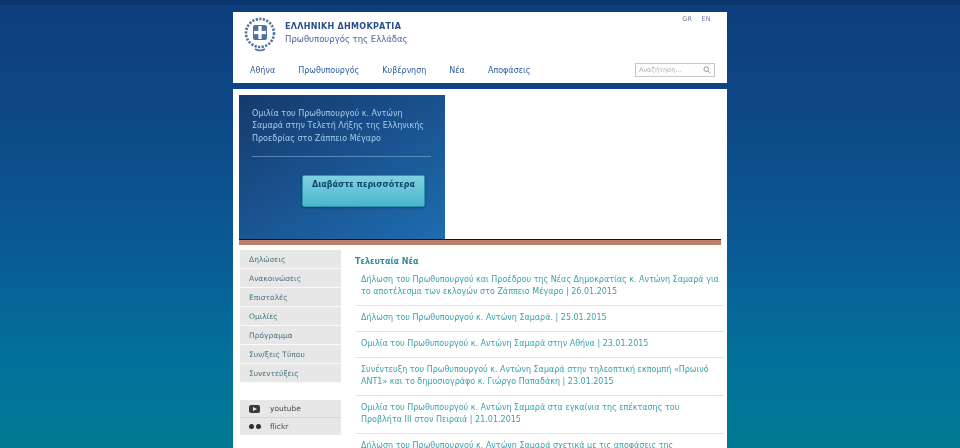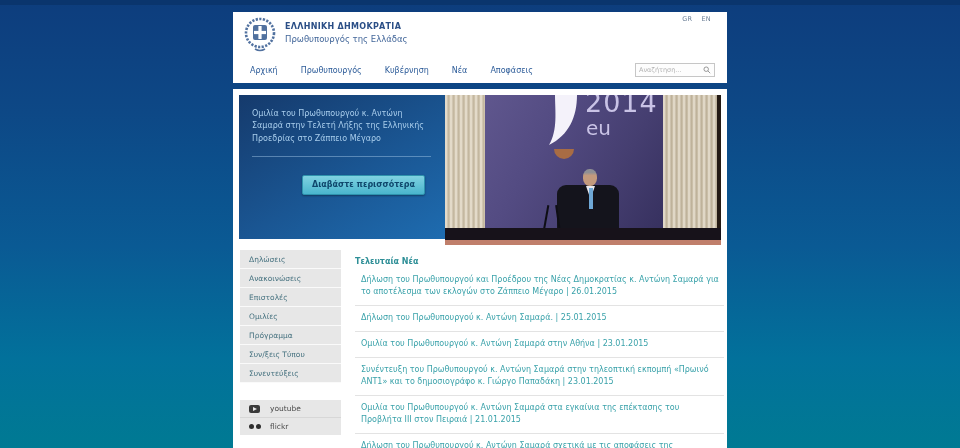--- a/index.html
+++ b/index.html
@@ -25,25 +25,25 @@
     border:1px solid #c6c6c6; background:#fdfdfd; display:flex; align-items:center; padding:0 3px; }
   .search-input { flex:1; border:none; outline:none; background:transparent; font-size:6.5px; color:#555; width:60px;
     font-family:"DejaVu Sans","Liberation Sans",sans-serif; }
   .search-input::placeholder { color:#b3b3b3; }
   .search-icon { width:8px; height:8px; flex:0 0 auto; }
 
   
   .main-card { position:absolute; left:233px; top:89px; width:494px; height:359px; background:#ffffff; }
 
   
-  .hero { margin:6px 6px 0 6px; height:150px; display:flex; overflow:hidden; }
+  .hero { margin:6px 6px 0 6px; height:150px; display:flex; overflow:hidden;flex-direction:column; }
   .hero-panel { width:206px; height:144px; background:linear-gradient(150deg,#153a6c 0%,#1a5693 55%,#1e6cb0 100%); padding:13px 12px 0 13px; }
   .hero-title { font-size:8px; line-height:1.55; color:#a8cdec; }
   .hero-sep { border:none; border-top:1px solid rgba(168,205,236,.45); margin:11px 2px 0 0; }
-  .hero-btn { display:inline-block; margin:18px 0 0 50px; padding:4px 9px 5px 9px; font-size:8px; font-weight:bold;
+  .hero-btn { display:inline-block; margin:18px 0 0 50px; padding:4px 9px 17px 9px; font-size:8px; font-weight:bold;
     color:#0f476c; background:linear-gradient(#7fd2e1,#4ab5cd); border:1px solid #2e93ad; border-radius:2px;
     cursor:pointer; box-shadow:0 1px 2px rgba(0,0,0,.35); }
   .hero-photo { position:relative; flex:1; height:150px; overflow:hidden;
     background:linear-gradient(120deg,#655c93 0%,#534b82 35%,#453e70 60%,#2a2550 100%); }
   .col-left { position:absolute; left:0; top:0; bottom:0; width:40px;
     background:repeating-linear-gradient(90deg,#e3dac9 0px,#e3dac9 2px,#bfb29a 3px,#d2c7b1 5px); }
   .col-right { position:absolute; right:0; top:0; bottom:0; width:58px;
     background:repeating-linear-gradient(90deg,#e0d7c6 0px,#e0d7c6 2px,#b9ac94 3px,#cfc4ae 5px);
     border-right:4px solid #241a14; }
   .logo-2014 { position:absolute; left:140px; top:-8px; font-size:27px; letter-spacing:1px; color:#c9c3e6; }
@@ -105,21 +105,21 @@
     </svg>
   </div>
 
   <div class="brand">
     <div class="brand-l1">ΕΛΛΗΝΙΚΗ ΔΗΜΟΚΡΑΤΙΑ</div>
     <div class="brand-l2">Πρωθυπουργός της Ελλάδας</div>
   </div>
 
   <div class="nav-row">
 
-  <span class="nav-link">Αρχική</span>
+  <span class="nav-link">Αθήνα</span>
       <span class="nav-link">Πρωθυπουργός</span>
       <span class="nav-link">Κυβέρνηση</span>
       <span class="nav-link">Νέα</span>
       <span class="nav-link">Αποφάσεις</span>
     </div>
 
   <div class="search-box">
     <input class="search-input" type="text" placeholder="Αναζήτηση..." style="">
     <svg class="search-icon" viewBox="0 0 10 10">
       <circle cx="4" cy="4" r="2.8" fill="none" stroke="#8a8a8a" stroke-width="1.1"></circle>

